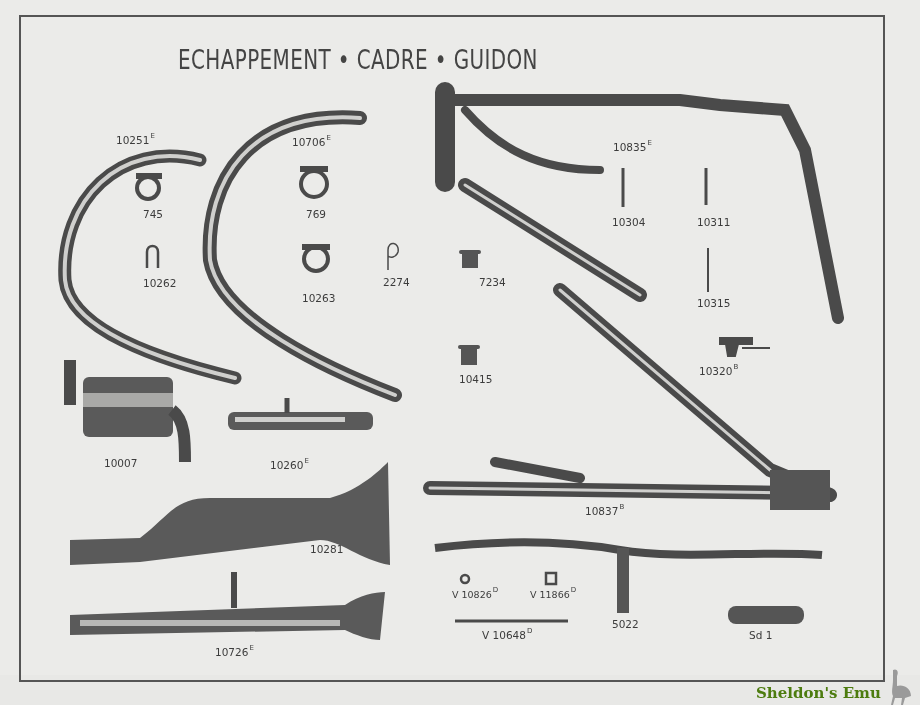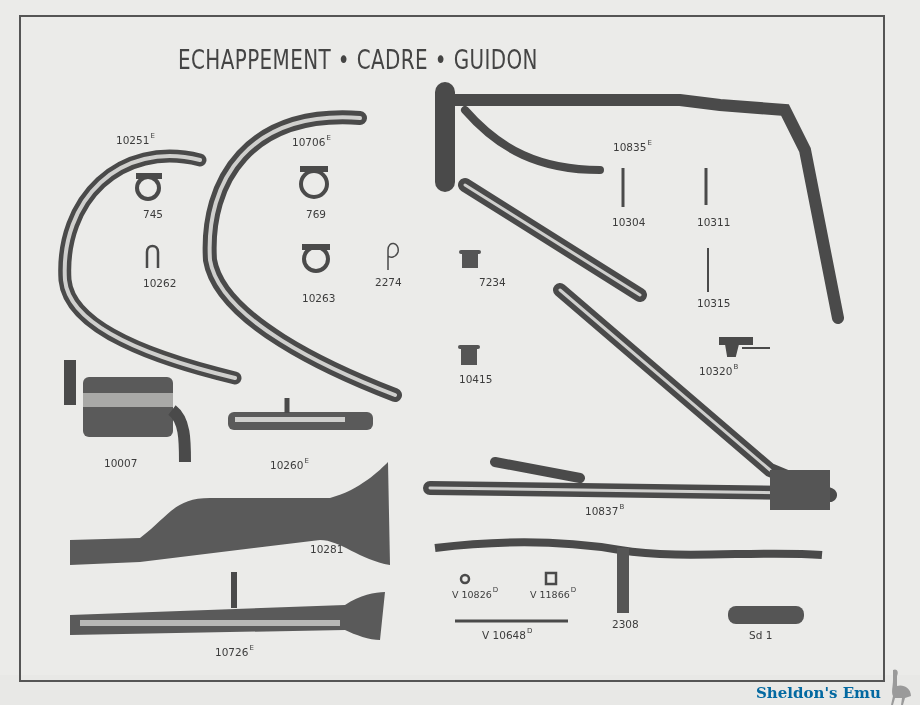--- a/index.html
+++ b/index.html
@@ -3,21 +3,21 @@
 <meta charset="utf-8">
 <style>
   html,body{margin:0;padding:0;}
   body{width:920px;height:705px;background:#e8e8e6;position:relative;overflow:hidden;font-family:"DejaVu Sans",sans-serif;color:#3a3a3a;}
   .page{position:absolute;left:0;top:0;width:920px;height:675px;background:#ebebe9;}
   .frame{position:absolute;left:19px;top:15px;width:866px;height:667px;border:2px solid #555;border-top-width:2px;box-sizing:border-box;}
   .title{position:absolute;left:178px;top:44px;font-size:27px;letter-spacing:0.5px;color:#444;font-family:"DejaVu Sans Condensed","DejaVu Sans",sans-serif;font-weight:normal;transform:scaleX(0.82);transform-origin:left top;white-space:nowrap;}
   .lbl{position:absolute;font-size:10.5px;color:#3c3c3c;white-space:nowrap;}
   .lbl sup{font-size:7px;vertical-align:6px;margin-left:1px;}
   svg.art{position:absolute;left:0;top:0;}
-  .wm{position:absolute;left:756px;top:684px;font-family:"DejaVu Serif",serif;font-weight:bold;font-size:15px;color:#0369a1;}
+  .wm{position:absolute;left:756px;top:684px;font-family:"DejaVu Serif",serif;font-weight:bold;font-size:15px;color:#4d7c0f;}
 </style>
 </head>
 <body>
 
 <div class="page">
   <div class="frame"></div>
 
   <div class="title">ECHAPPEMENT • CADRE • GUIDON</div>
 
   <svg class="art" width="920" height="705">
@@ -100,36 +100,36 @@
 
     <rect x="728" y="606" width="76" height="18" rx="8" fill="#555"></rect>
   </svg>
 
   <div class="lbl" style="left:116px;top:132px"><span>10251</span><sup>E</sup></div>
   <div class="lbl" style="left:143px;top:208px"><span>745</span></div>
   <div class="lbl" style="left:143px;top:277px"><span>10262</span></div>
   <div class="lbl" style="left:292px;top:134px"><span>10706</span><sup>E</sup></div>
   <div class="lbl" style="left:306px;top:208px"><span>769</span></div>
   <div class="lbl" style="left:302px;top:292px"><span>10263</span></div>
-  <div class="lbl" style="left:375px;top:276px"><span>2274</span></div>
+  <div class="lbl" style="left:383px;top:276px"><span>2274</span></div>
   <div class="lbl" style="left:479px;top:276px"><span>7234</span></div>
   <div class="lbl" style="left:613px;top:139px"><span>10835</span><sup>E</sup></div>
   <div class="lbl" style="left:612px;top:216px"><span>10304</span></div>
   <div class="lbl" style="left:697px;top:216px"><span>10311</span></div>
   <div class="lbl" style="left:697px;top:297px"><span>10315</span></div>
   <div class="lbl" style="left:459px;top:373px"><span>10415</span></div>
   <div class="lbl" style="left:699px;top:363px"><span>10320</span><sup>B</sup></div>
   <div class="lbl" style="left:104px;top:457px"><span>10007</span></div>
   <div class="lbl" style="left:270px;top:457px"><span>10260</span><sup>E</sup></div>
   <div class="lbl" style="left:585px;top:503px"><span>10837</span><sup>B</sup></div>
   <div class="lbl" style="left:310px;top:543px"><span>10281</span></div>
   <div class="lbl" style="left:452px;top:586px;font-size:9.5px"><span>V 10826</span><sup>D</sup></div>
   <div class="lbl" style="left:530px;top:586px;font-size:9.5px"><span>V 11866</span><sup>D</sup></div>
   <div class="lbl" style="left:482px;top:627px"><span>V 10648</span><sup>D</sup></div>
-  <div class="lbl" style="left:612px;top:618px"><span>2308</span></div>
+  <div class="lbl" style="left:612px;top:618px"><span>5022</span></div>
   <div class="lbl" style="left:749px;top:629px"><span>Sd 1</span></div>
   <div class="lbl" style="left:215px;top:644px"><span>10726</span><sup>E</sup></div>
 
   <div class="wm">Sheldon's Emu</div>
   <svg style="position:absolute;left:885px;top:668px" width="30" height="37">
     <path d="M8,2 C12,0 14,4 12,8 L12,18 C18,16 26,20 26,28 L20,30 L18,37 L16,37 L17,30 L10,30 L8,37 L6,37 L8,28 C6,24 8,18 8,12 Z" fill="#9a9a9a"></path>
   </svg>
 </div>
 
 </body></html>

